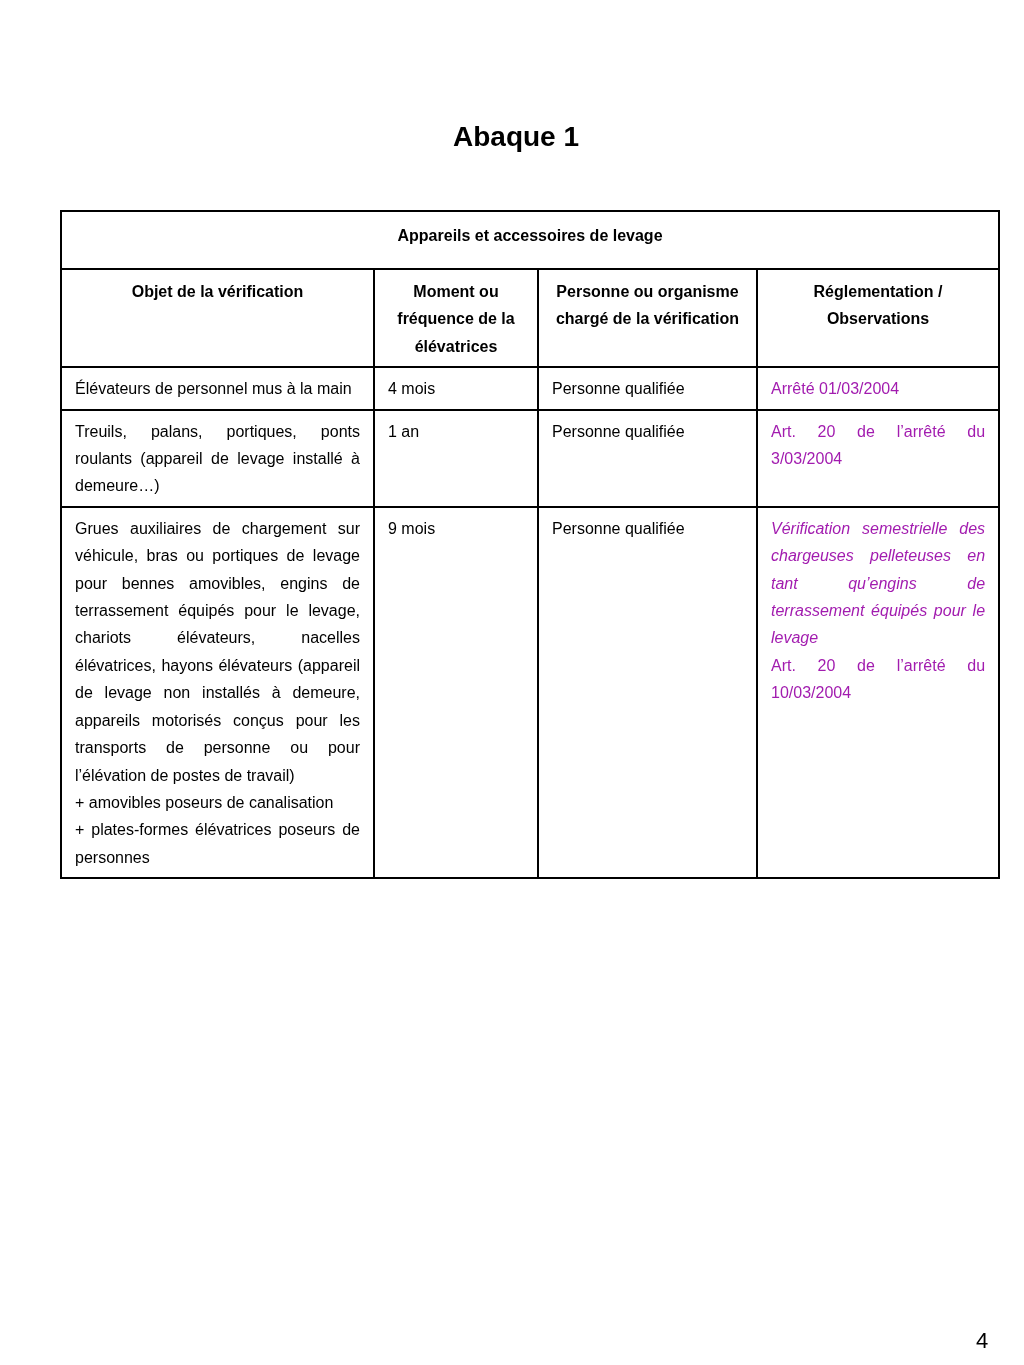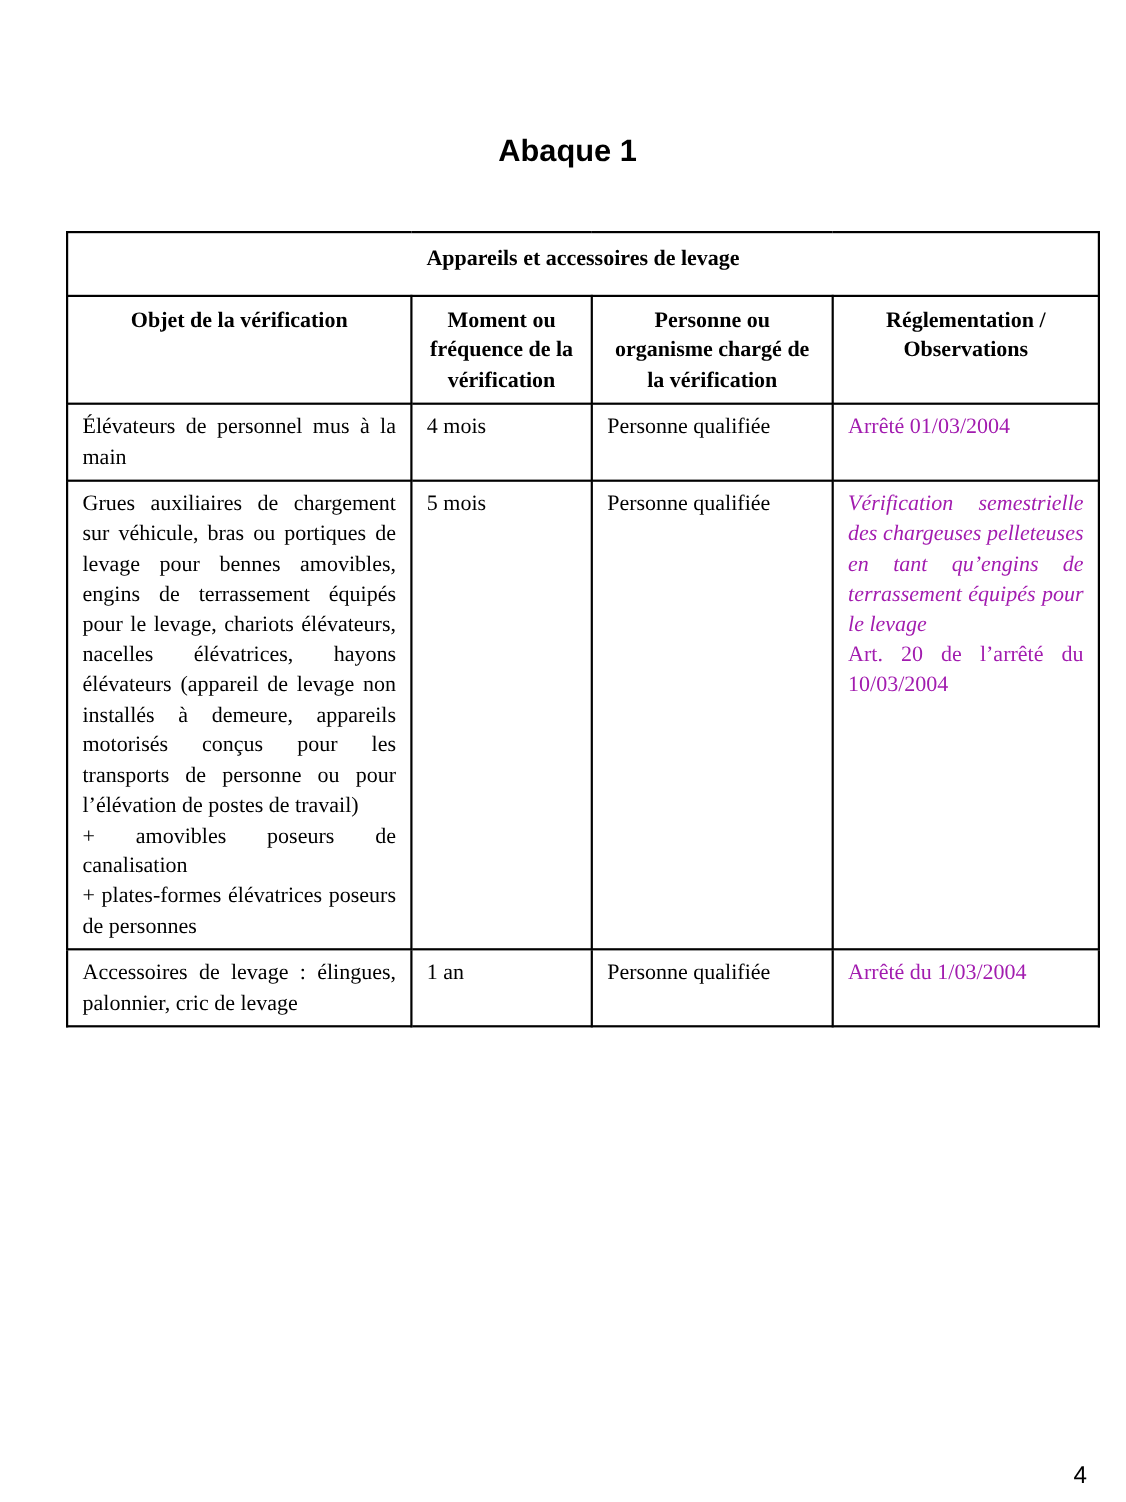--- a/index.html
+++ b/index.html
@@ -24,23 +24,22 @@
       font-size: 28px;
       font-weight: bold;
     }
     table.abaque {
       position: absolute;
       top: 210px;
       left: 60px;
       width: 938px;
       border-collapse: collapse;
       table-layout: fixed;
-      font-size: 20px;
+      font-size: 16px;
       line-height: 27.4px;
-      font-family: Liberation Serif, serif;
     }
     table.abaque td, table.abaque th {
       border: 2px solid #000;
       vertical-align: top;
       padding: 7px 13px 6px 13px;
     }
     .section-head {
       text-align: center;
       font-weight: bold;
       height: 40px;
@@ -81,47 +80,47 @@
     <col style="width:164px">
     <col style="width:219px">
     <col style="width:242px">
   </colgroup>
   <thead>
     <tr>
       <th colspan="4" class="section-head">Appareils et accessoires de levage</th>
     </tr>
     <tr>
       <th class="col-head">Objet de la vérification</th>
-      <th class="col-head">Moment ou fréquence de la vérification</th>
+      <th class="col-head">Moment ou fréquence de la élévatrices</th>
       <th class="col-head">Personne ou organisme chargé de la vérification</th>
       <th class="col-head">Réglementation / Observations</th>
     </tr>
   </thead>
   <tbody>
     <tr>
       <td class="justify">Élévateurs de personnel mus à la main</td>
       <td>4 mois</td>
       <td>Personne qualifiée</td>
       <td class="reg">Arrêté 01/03/2004</td>
     </tr>
     <tr>
+      <td class="justify">Treuils, palans, portiques, ponts roulants (appareil de levage installé à demeure…)</td>
+      <td>1 an</td>
+      <td>Personne qualifiée</td>
+      <td class="reg">Art. 20 de l’arrêté du 3/03/2004</td>
+    </tr>
+    <tr>
       <td class="justify">
         <div>Grues auxiliaires de chargement sur véhicule, bras ou portiques de levage pour bennes amovibles, engins de terrassement équipés pour le levage, chariots élévateurs, nacelles élévatrices, hayons élévateurs (appareil de levage non installés à demeure, appareils motorisés conçus pour les transports de personne ou pour l’élévation de postes de travail)</div>
         <div>+ amovibles poseurs de canalisation</div>
         <div>+ plates-formes élévatrices poseurs de personnes</div>
       </td>
-      <td>5 mois</td>
+      <td>9 mois</td>
       <td>Personne qualifiée</td>
       <td class="reg">
         <div><em>Vérification semestrielle des chargeuses pelleteuses en tant qu’engins de terrassement équipés pour le levage</em></div>
         <div>Art. 20 de l’arrêté du 10/03/2004</div>
       </td>
-    </tr>
-    <tr>
-      <td class="justify">Accessoires de levage : élingues, palonnier, cric de levage</td>
-      <td>1 an</td>
-      <td>Personne qualifiée</td>
-      <td class="reg">Arrêté du 1/03/2004</td>
     </tr>
   </tbody>
 </table>
 
 <div class="page-number">4</div>
 
 </body></html>

